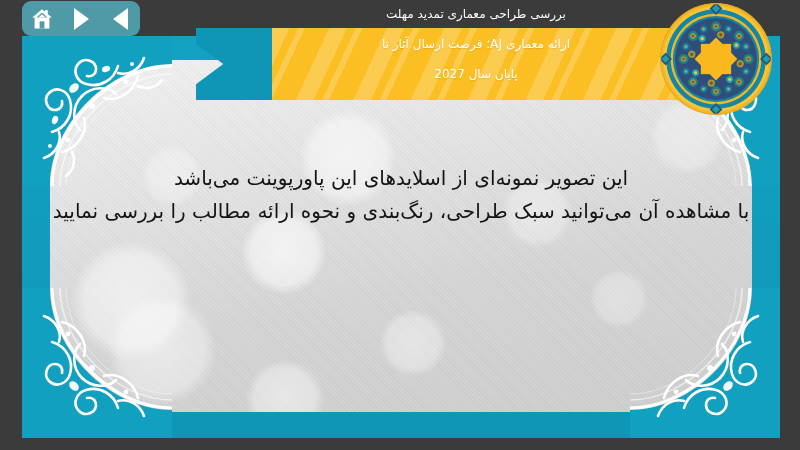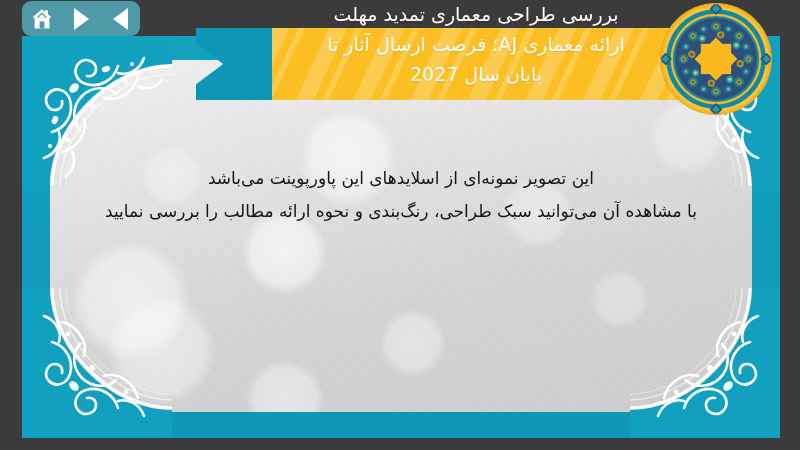--- a/index.html
+++ b/index.html
@@ -106,40 +106,40 @@
   }
   #banner-dark-notch{
     position:absolute;left:196px;top:0px;
     width:82px;height:30px;
     background:#3b3b3b;
   }
   #title-block{
     position:absolute;left:276px;top:-1px;width:400px;
     text-align:center;
     color:#ffffff;
-    font-size:19px;line-height:30px;
+    font-size:12px;line-height:30px;
     letter-spacing:.2px;
     text-shadow:0 1px 1px rgba(0,0,0,.10);
     direction:rtl;
   }
   #title-block .t-line{white-space:nowrap;}
 
   
   #medallion{
     position:absolute;left:660px;top:3px;
     width:112px;height:112px;border-radius:50%;
     z-index:32;
   }
 
   
   #body-text{
     position:absolute;left:28px;right:28px;top:126px;
     text-align:center;direction:rtl;
     color:#141414;
-    font-size:17px;line-height:33px;
+    font-size:20px;line-height:33px;
     z-index:20;
   }
   #body-text div{white-space:nowrap;}
 </style>
 </head>
 <body>
 
 <div id="nav-toolbar">
   <div class="nav-btn">
     <span class="tri-left"></span>

